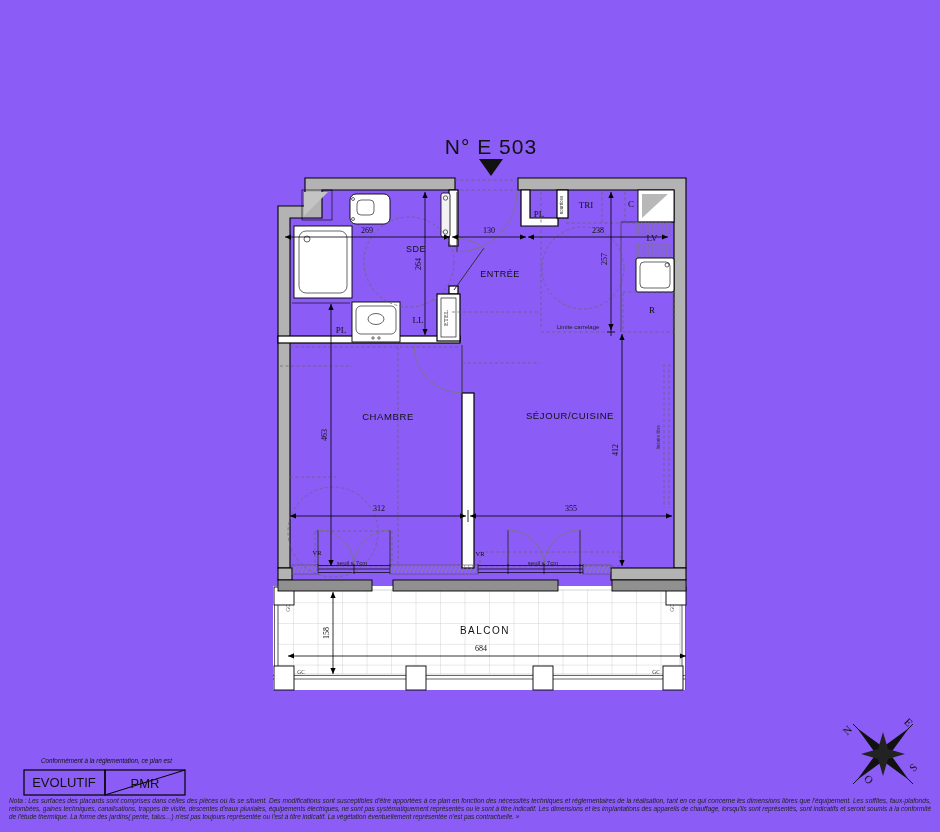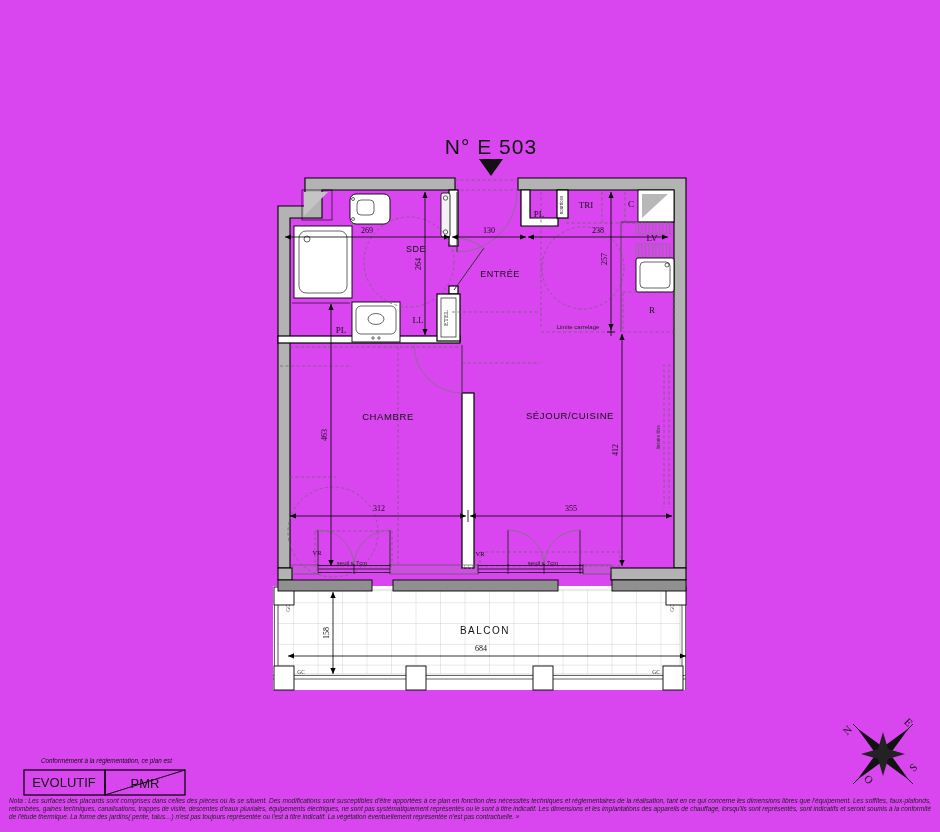--- a/index.html
+++ b/index.html
@@ -1,16 +1,16 @@
 <!DOCTYPE html>
 <html><head>
 <meta charset="utf-8">
 <style>
   html,body{margin:0;padding:0;background:#fff;}
-  .sheet{position:relative;width:940px;height:832px;background:#d946ef;overflow:hidden;
+  .sheet{position:relative;width:940px;height:832px;background:#8b5cf6;overflow:hidden;
          font-family:"Liberation Sans",sans-serif;}
   svg{position:absolute;left:0;top:0;}
   
   .wall{fill:#b3b3b3;stroke:#000;stroke-width:1.1;}
   .iwall{fill:#fdfdfd;stroke:#000;stroke-width:1.2;}
   .blk{fill:#909090;stroke:#000;stroke-width:0.9;}
   .fix{fill:#fff;stroke:#000;stroke-width:0.9;}
   .fin{fill:none;stroke:#000;stroke-width:0.6;}
   .dashf{fill:none;stroke:#666;stroke-width:0.7;stroke-dasharray:3 2.5;}
   .arc{fill:none;stroke:#777;stroke-width:0.8;}

